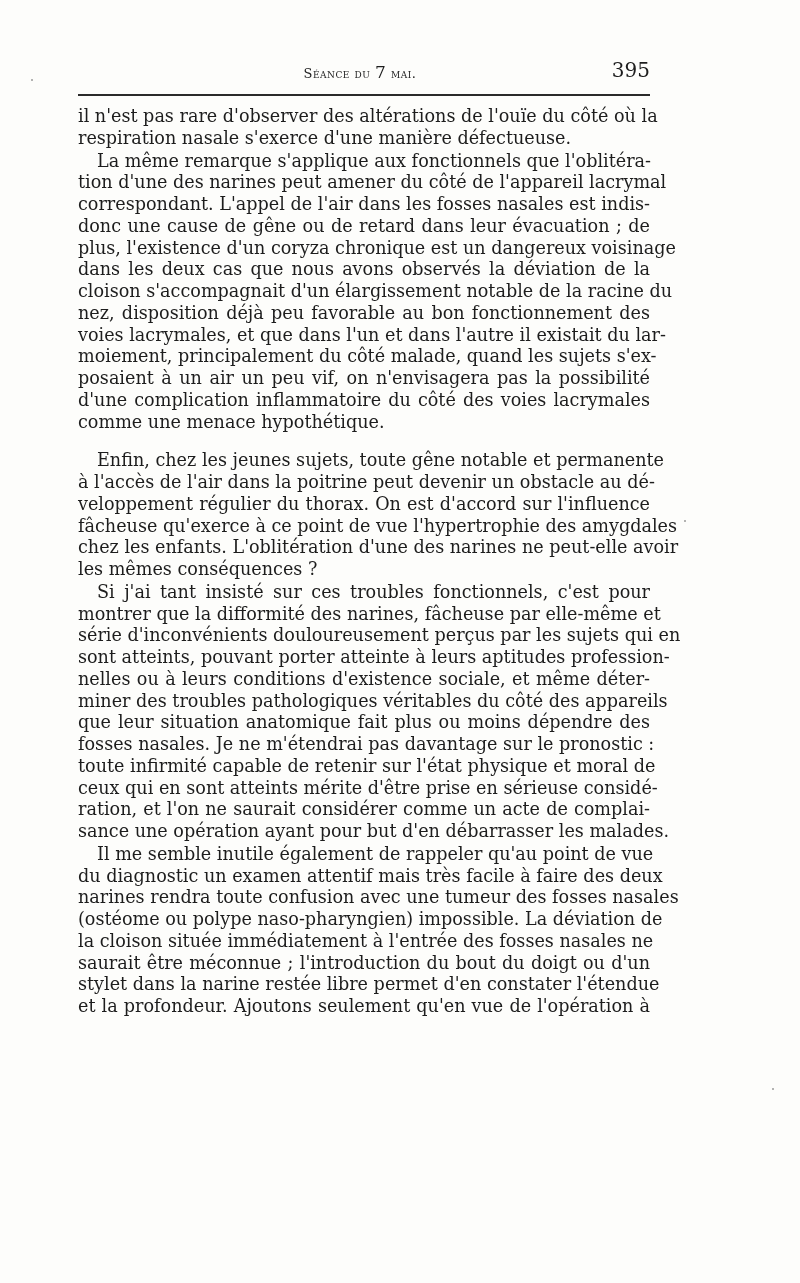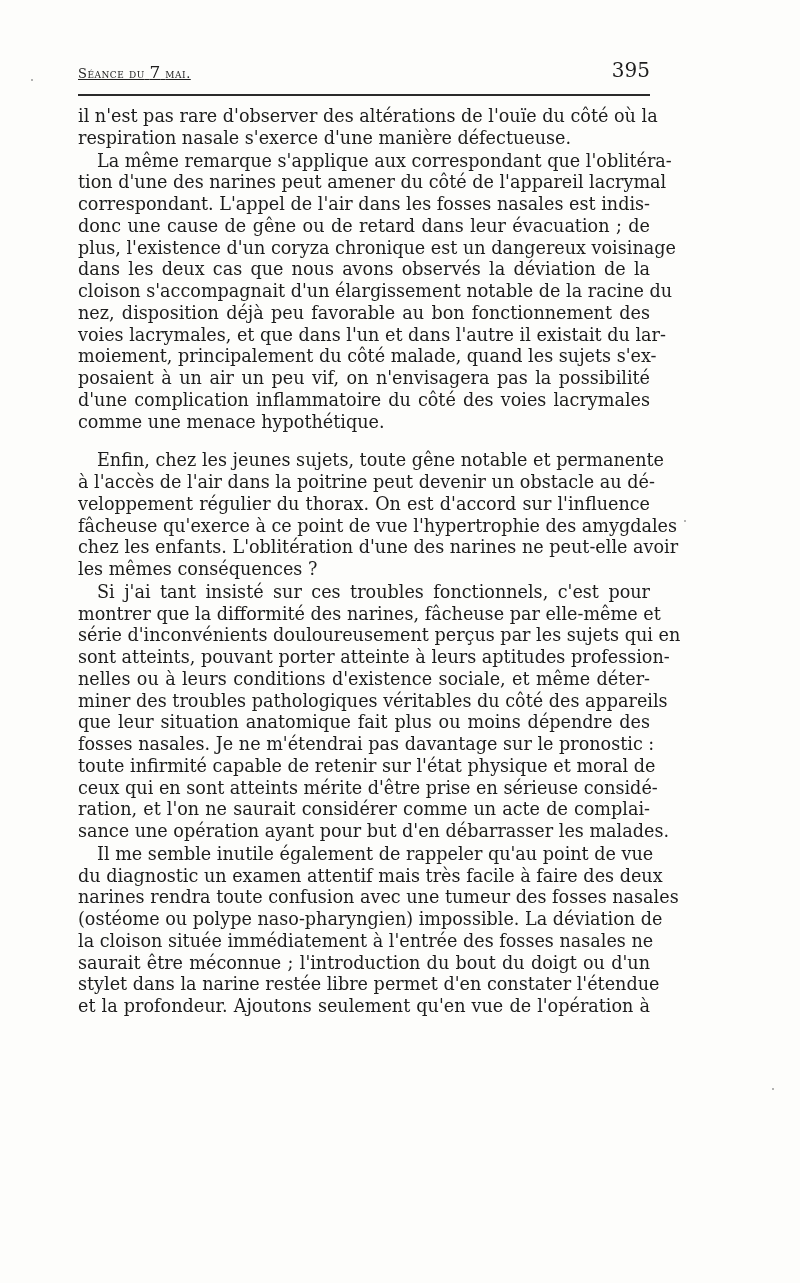--- a/index.html
+++ b/index.html
@@ -19,26 +19,25 @@
     width: 572px;
   }
   .running-head {
     position: relative;
     height: 26px;
     font-size: 14px;
   }
   .running-title {
     position: absolute;
     left: 0; right: 8px;
-    text-align: left;
+    text-align: center;
     top: 4px;
     letter-spacing: 0.5px;
     font-variant: small-caps;
     font-size: 13px;
-    text-decoration: underline;
   }
   .running-title .num { font-size: 17px; font-variant: normal; }
   .page-number {
     position: absolute;
     right: 0;
     top: 0;
     font-size: 20px;
   }
   .rule {
     height: 2px;
@@ -80,21 +79,21 @@
     <div class="page-number">395</div>
   </div>
   <div class="rule"></div>
 
   <div class="text" id="body-text">
       <div>
         <span class="line">il n'est pas rare d'observer des altérations de l'ouïe du côté où la</span>
         <span class="line last">respiration nasale s'exerce d'une manière défectueuse.</span>
       </div>
       <div style="margin-top: 1px;">
-        <span class="line indent">La même remarque s'applique aux correspondant que l'oblitéra-</span>
+        <span class="line indent">La même remarque s'applique aux fonctionnels que l'oblitéra-</span>
         <span class="line">tion d'une des narines peut amener du côté de l'appareil lacrymal</span>
         <span class="line">correspondant. L'appel de l'air dans les fosses nasales est indis-</span>
         <span class="line">donc une cause de gêne ou de retard dans leur évacuation ; de</span>
         <span class="line">plus, l'existence d'un coryza chronique est un dangereux voisinage</span>
         <span class="line">dans les deux cas que nous avons observés la déviation de la</span>
         <span class="line">cloison s'accompagnait d'un élargissement notable de la racine du</span>
         <span class="line">nez, disposition déjà peu favorable au bon fonctionnement des</span>
         <span class="line">voies lacrymales, et que dans l'un et dans l'autre il existait du lar-</span>
         <span class="line">moiement, principalement du côté malade, quand les sujets s'ex-</span>
         <span class="line">posaient à un air un peu vif, on n'envisagera pas la possibilité</span>

